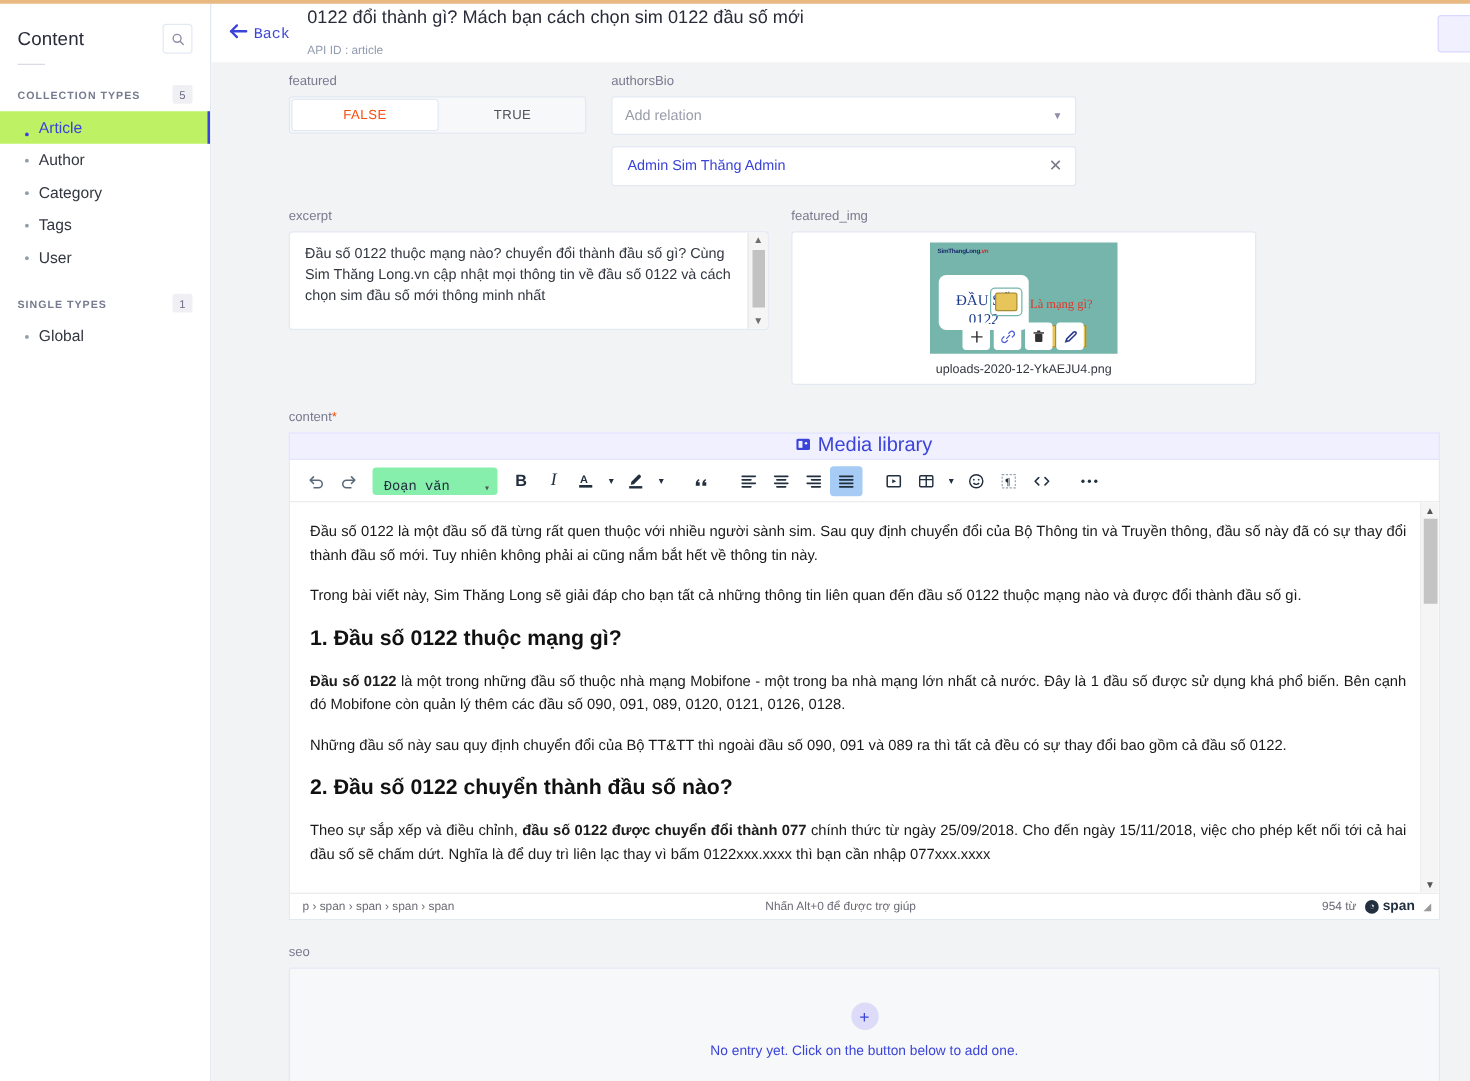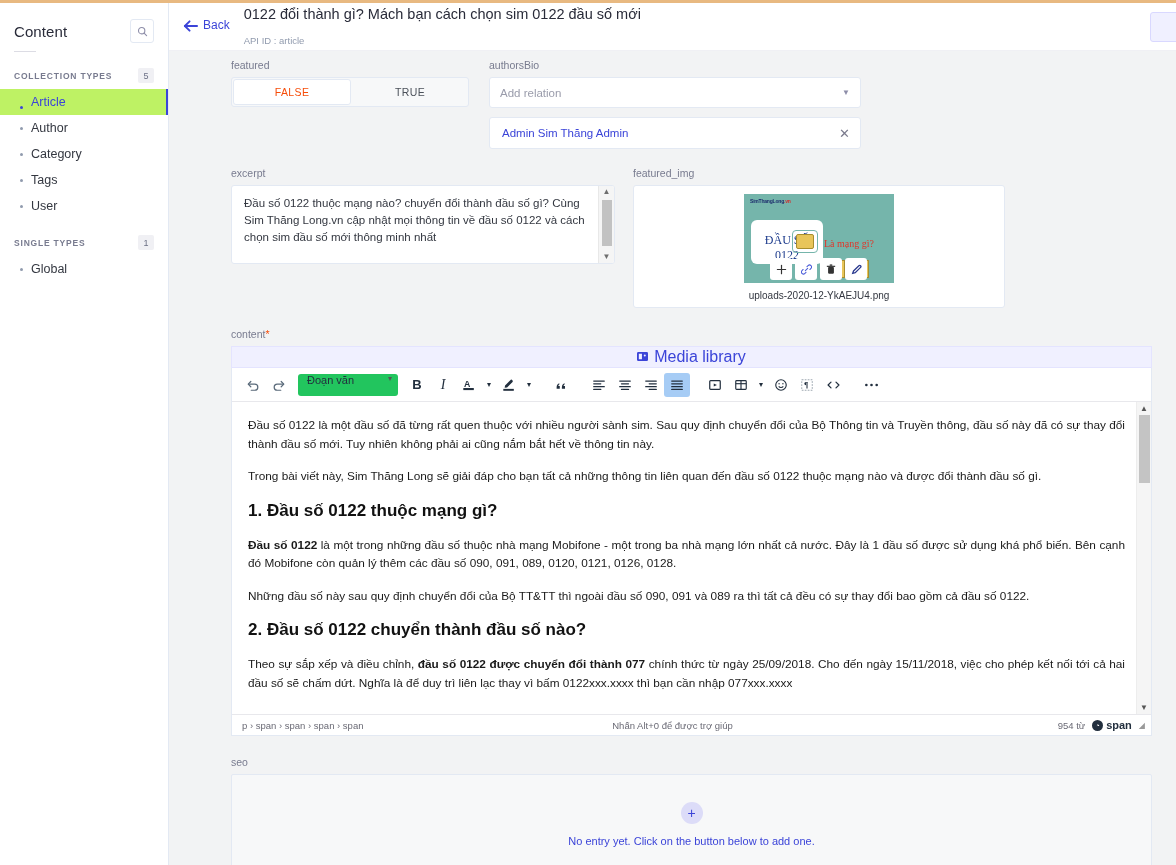--- a/index.html
+++ b/index.html
@@ -66,21 +66,21 @@
   }
 
   
   .right { flex: 1; height: 865px; display: flex; flex-direction: column; position: relative; }
 
   .topbar {
     height: 48px; background: #ffffff; border-bottom: 1px solid #f0f0f4;
     display: flex; align-items: center; padding: 0 12px 0 14px;
     margin-top: 3px; position: relative; flex: 0 0 48px;
   }
-  .back-btn { display: flex; align-items: flex-start; gap: 5px; cursor: pointer; margin-right: 14px; }
+  .back-btn { display: flex; align-items: center; gap: 5px; cursor: pointer; margin-right: 14px; font-family: Liberation Mono, monospace; }
   .back-btn .lbl { font-size: 12px; color: #3b44d8; }
   .title-block { display: flex; flex-direction: column; gap: 12px; }
   .pg-title { font-size: 14.5px; color: #292b39; line-height: 17px; }
   .pg-sub { font-size: 9.5px; color: #919bae; line-height: 12px; }
   .topbar-action {
     position: absolute; right: -8px; top: 9px;
     width: 34px; height: 30px; border-radius: 3px;
     background: #f0f0ff; border: 1px solid #d9d8ff;
   }
 
@@ -198,23 +198,23 @@
   .editor-frame { border: 1px solid #e3e9f3; border-top: none; background: #fff; }
   .toolbar {
     height: 34px; display: flex; align-items: center; gap: 0;
     border-bottom: 1px solid #e8e8ec; padding: 0 8px;
   }
   .tb { width: 26px; height: 24px; display: flex; align-items: center; justify-content: center; cursor: pointer; color: #222f3e; }
   .tb.sm { width: 14px; }
   .tb.active { background: #a6ccf5; border-radius: 3px; }
   .tb-sep { width: 12px; }
   .tb-select {
-    width: 100px; height: 22px; background: #22c55e; border-radius: 3px;
-    display: flex; align-items: flex-start; padding: 0 6px 0 9px; margin: 0 6px;
-    font-size: 11px; color: #222f3e; cursor: pointer;
+    width: 100px; height: 22px; background: #86efac; border-radius: 3px;
+    display: flex; align-items: flex-end; padding: 0 6px 0 9px; margin: 0 6px;
+    font-size: 11px; color: #222f3e; cursor: pointer; font-family: Liberation Mono, monospace;
   }
   .tb-select .caret { margin-left: auto; font-size: 8px; color: #555; }
   .caret-sm { font-size: 8px; color: #222f3e; }
 
   .editor-body {
     height: 312px; overflow: hidden; position: relative;
     padding: 14px 26px 0 16px; background: #fff;
   }
   .editor-body p {
     font-size: 11.8px; line-height: 18.5px; color: #1a1a1a; text-align: justify;

